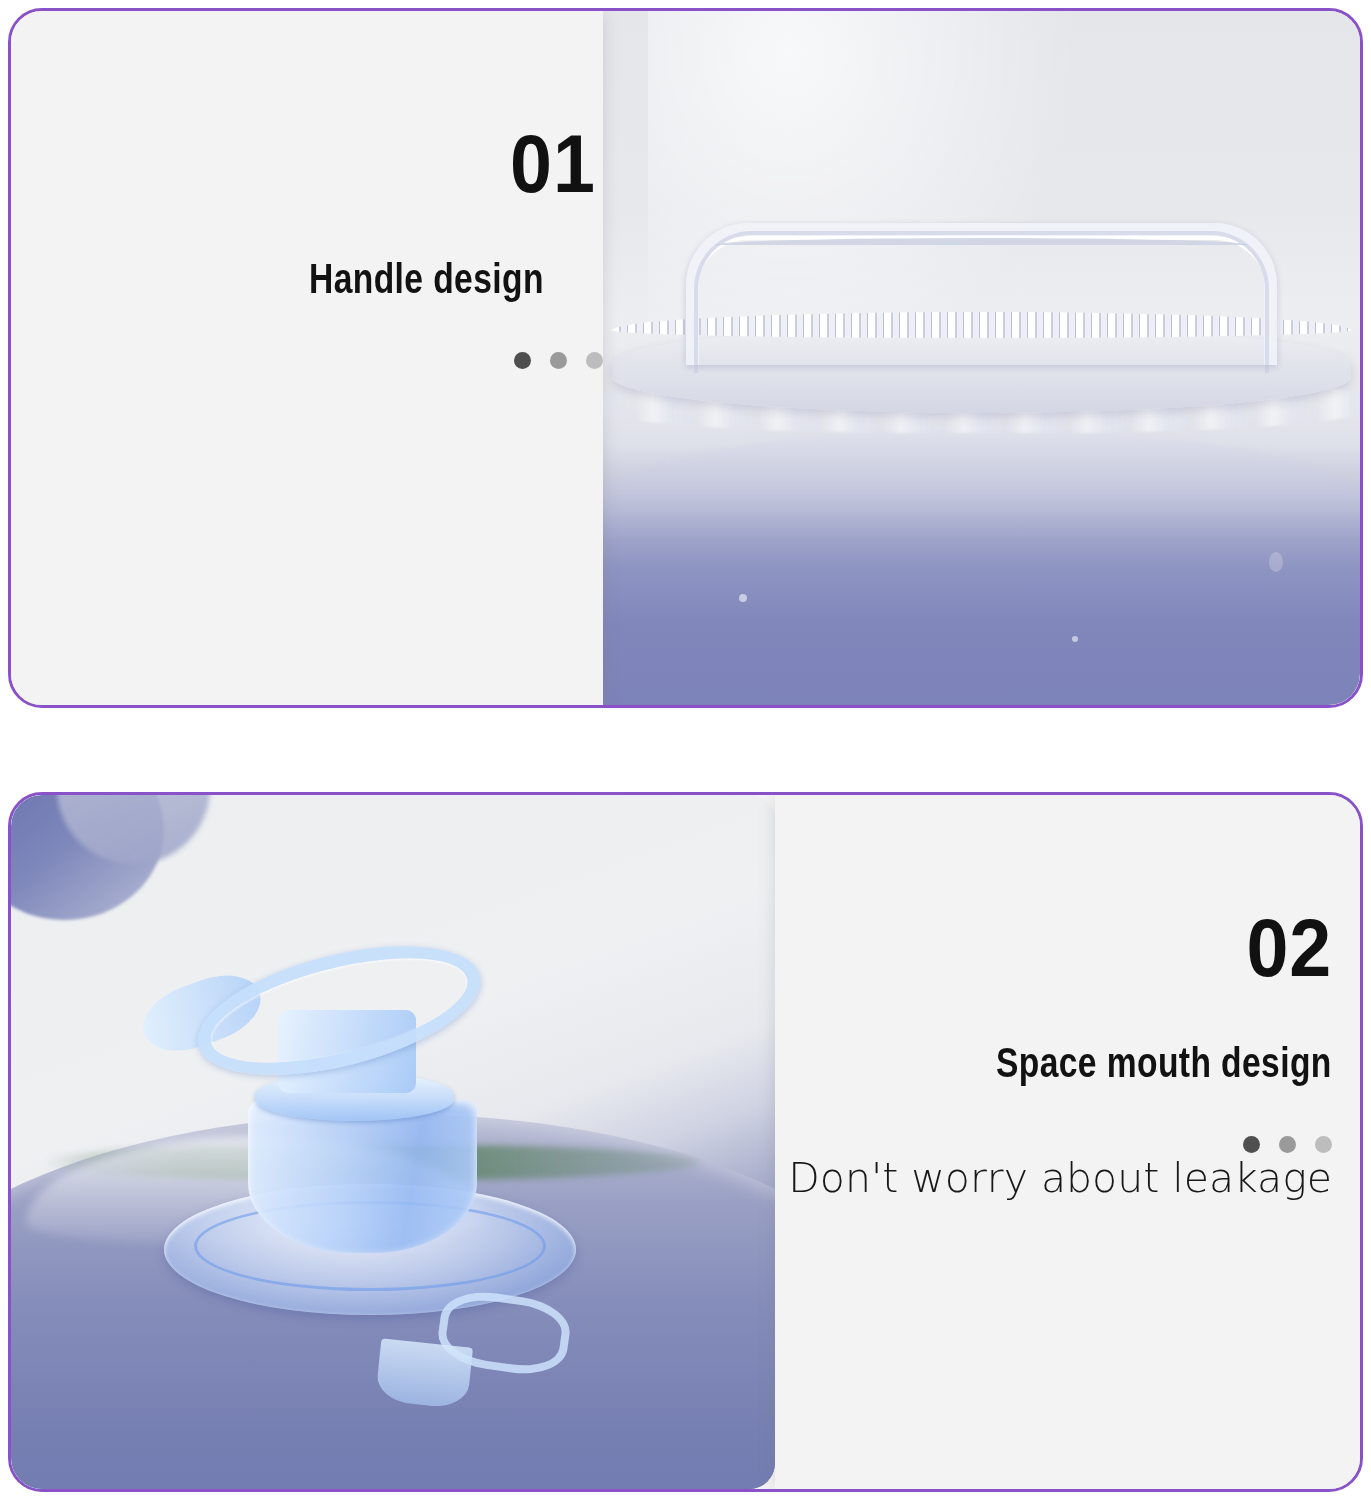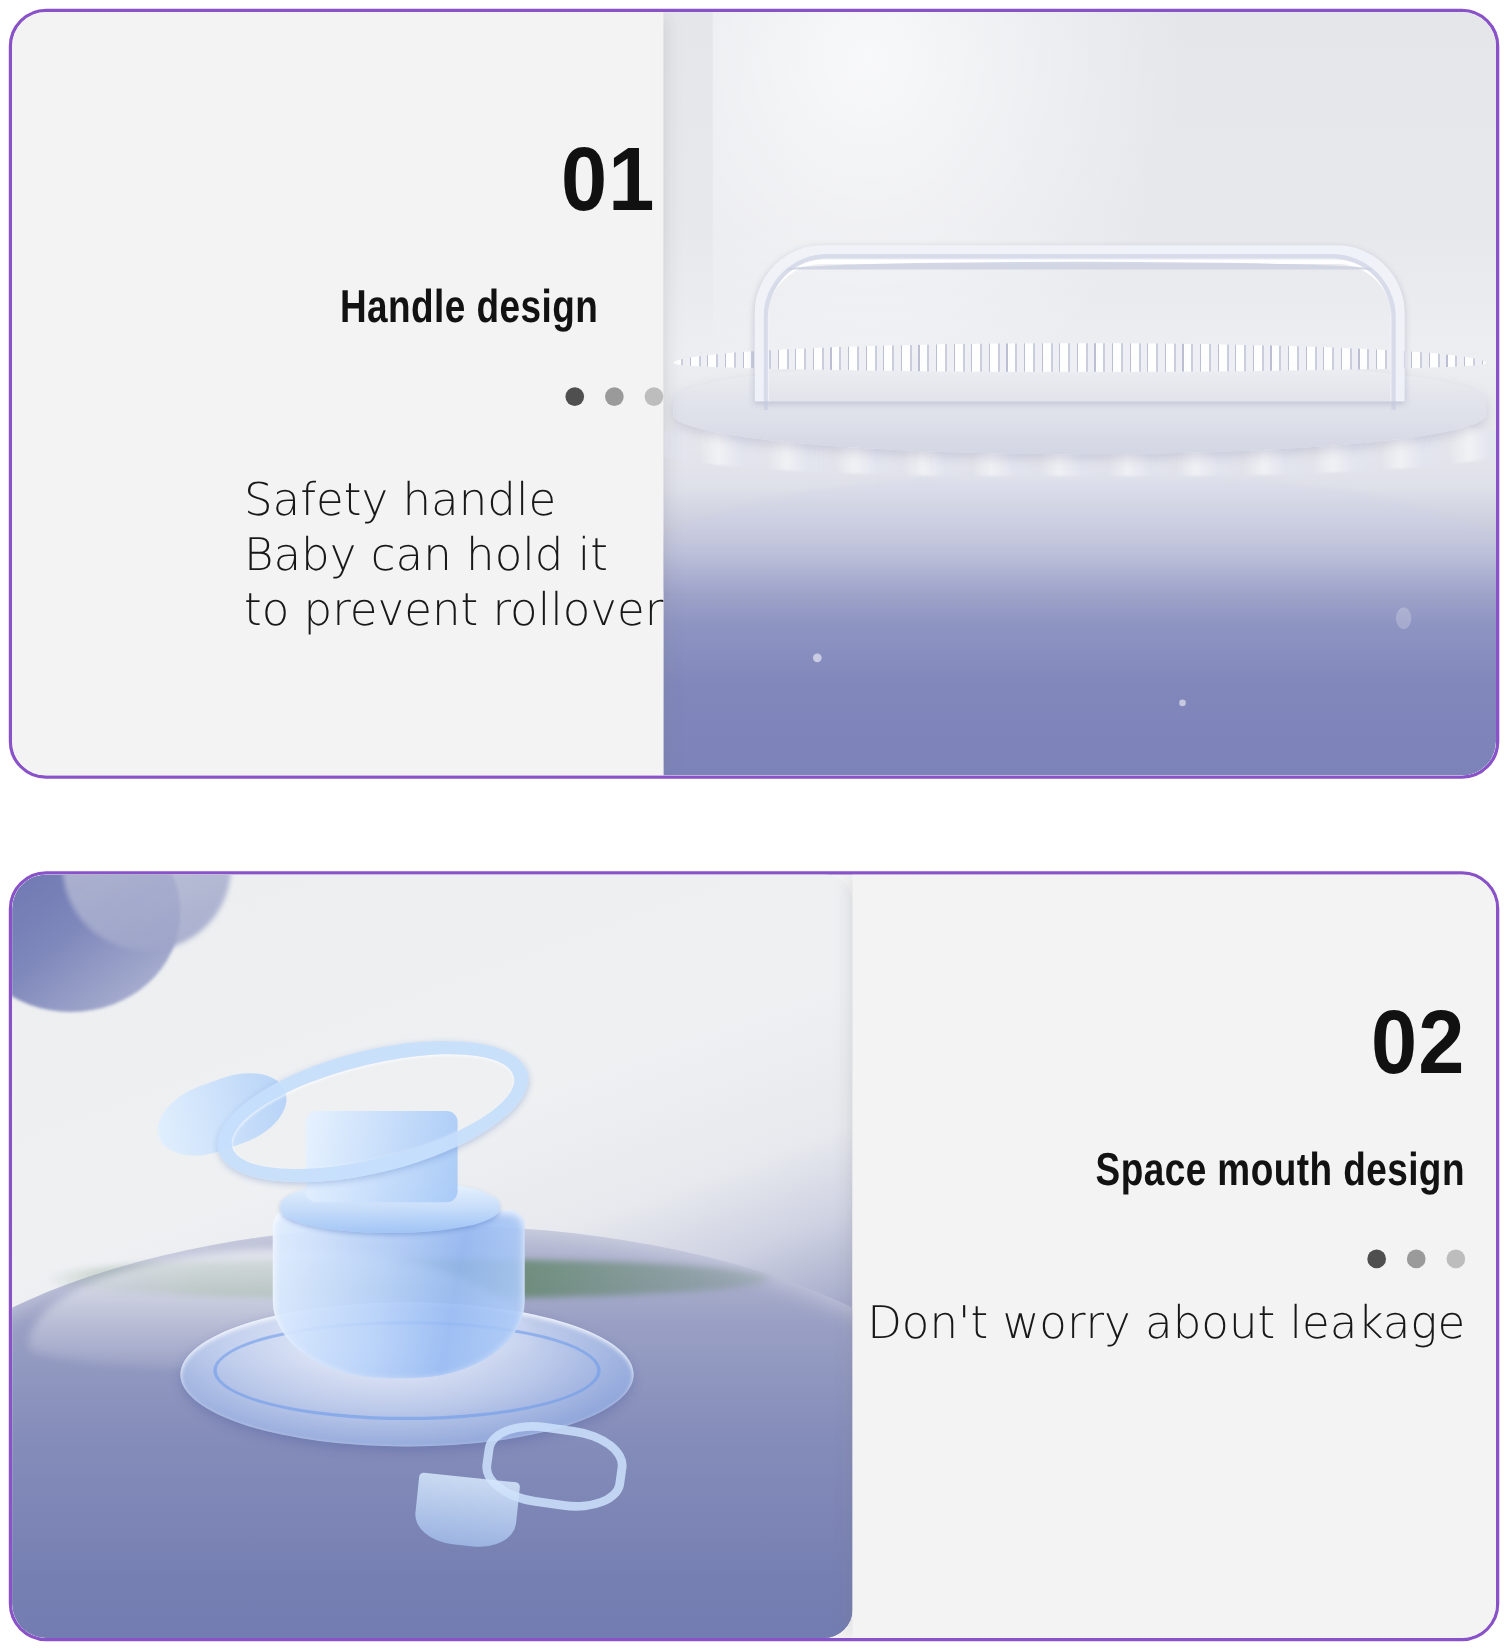--- a/index.html
+++ b/index.html
@@ -123,21 +123,21 @@
     font-family: "DejaVu Sans", sans-serif;
     font-weight: 300;
     font-size: 41px;
     line-height: 1.22;
     color: #181818;
     margin: 0;
     white-space: pre-line;
   }
   #card-01 .desc-primary { margin-top: 60px; }
   #card-02 .desc-primary { margin-top: 42px; }
-  .desc-secondary { margin-top: 24px; }
+  .desc-secondary { }
 
   
   .photo-pane {
     position: relative;
     flex: 1 1 auto;
     overflow: hidden;
     background: #e9eaee;
   }
   #card-01 .photo-pane { border-radius: 0 31px 31px 0; }
   #card-02 .photo-pane { border-radius: 31px 26px 26px 31px; }
@@ -439,23 +439,20 @@
   <div class="feature-card" id="card-01">
 
     <div class="text-pane">
       <div class="step-number">01</div>
       <div class="feature-title">Handle design</div>
       <div class="dots">
         <span class="dot dot-1"></span>
         <span class="dot dot-2"></span>
         <span class="dot dot-3"></span>
       </div>
-      <div class="desc desc-primary">Safety handle
-Baby can hold it
-to prevent rollover</div>
     </div>
 
     <div class="photo-pane">
       <div class="scene bg-01"></div>
       <div class="sheen-01"></div>
       <div class="liquid-surface"></div>
       <div class="wave-band"></div>
       <div class="rim-teeth-bottom"></div>
       <div class="rim-plate"></div>
       <div class="rim-teeth-top"></div>

